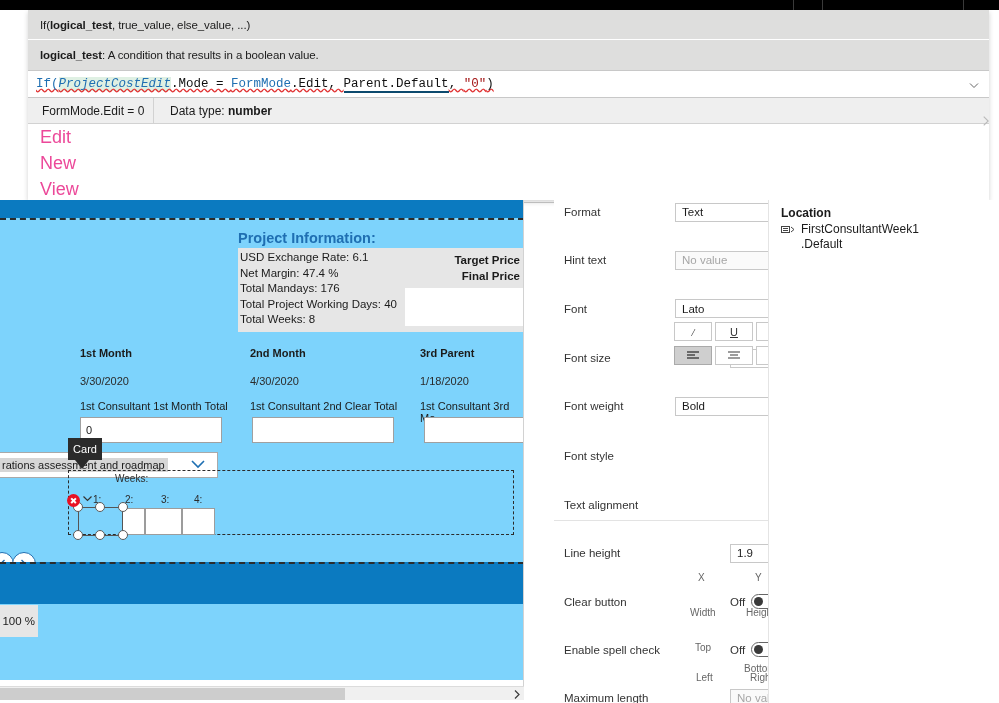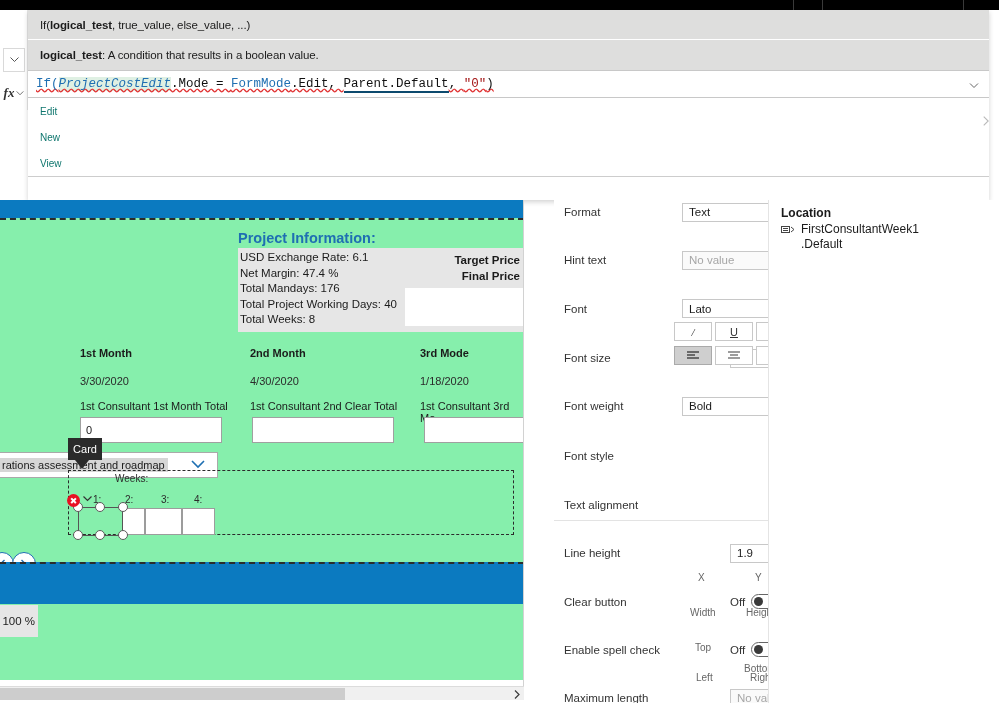--- a/index.html
+++ b/index.html
@@ -79,32 +79,32 @@
     display: flex; align-items: center; font-size: 12px; color: #1b1b1b;
   }
   .fx-result .r1 { width: 125px; padding-left: 14px; }
   .fx-result .rsep { width: 1px; height: 26px; background: #d2d2d2; }
   .fx-result .r2 { padding-left: 16px; }
   .fx-result .r2 b { font-weight: 700; }
 
   .fx-list { background: #ffffff; border-bottom: 1px solid #cdcdcd; }
   .fx-item {
     height: 26px; display: flex; align-items: center; padding-left: 12px;
-    font-size: 10px; color: #0f766e;
+    font-size: 18px; color: #ec4899;
   }
 
   
   .fx-right-edge {
     position: absolute; left: 989px; top: 10px; width: 10px; height: 190px; background:#fff;
   }
 
   
   .canvas {
     position: absolute; left: 0; top: 200px; width: 524px; height: 480px;
-    background: #86efac; overflow: hidden;
+    background: #7dd3fc; overflow: hidden;
   }
   .blue-band { position: absolute; background: #0b7ac0; }
   .band-top { left: 0; top: 0; width: 524px; height: 18px; }
   .band-bot { left: 0; top: 362px; width: 524px; height: 42px; border-top: 2px dashed #2b2b2b; }
   .band-dash-top { position:absolute; left:0; top:18px; width:524px; height:0; border-top:2px dashed #2b2b2b; }
 
   .proj-box {
     position: absolute; left: 238px; top: 48px; width: 286px;
     background: #e6e6e6;
   }
@@ -202,21 +202,21 @@
   .canvas-vrule { position:absolute; left: 523px; top: 200px; width:1px; height:486px; background:#d2d2d2; }
 
   
   .props {
     position: absolute; left: 525px; top: 200px; width: 243px; height: 503px;
     background: #ffffff; font-size: 11.5px; color: #2b2b2b; margin-left: 29px;
   }
   .prow { position: relative; height: 24.3px; display: flex; align-items: center; }
   .plabel { position: absolute; left: 10px; color: #333; }
   .pfield {
-    position: absolute; left: 128px; width: 110px; height: 19px;
+    position: absolute; left: 121px; width: 110px; height: 19px;
     border: 1px solid #c8c8c8; background: #fff;
     display: flex; align-items: center; padding-left: 6px; font-size: 11.5px; color: #1b1b1b;
   }
   .pfield.ph { color: #a6a6a6; background: #fafafa; }
   .pfield .chev { position: absolute; right: 5px; color: #444; font-size: 9px; }
   .pfield.num { left: 176px; width: 55px; }
   .toggle-wrap { position: absolute; left: 176px; display: flex; align-items: center; gap: 6px; }
   .toggle {
     width: 33px; height: 15px; border-radius: 8px; background: #fff;
     border: 1px solid #666; position: relative;
@@ -256,34 +256,20 @@
 <body>
 
 <div id="root">
 
   <div class="topbar">
     <div class="topbar-sep" style="left:793px"></div>
     <div class="topbar-sep" style="left:822px"></div>
     <div class="topbar-sep" style="left:963px"></div>
   </div>
 
-  <div class="left-rail">
-    <div class="rail-chev">
-      <svg width="9" height="6" viewBox="0 0 9 6">
-          <path d="M0.5 0.5 L4.5 4.5 L8.5 0.5" fill="none" stroke="#555" stroke-width="1"></path>
-        </svg>
-    </div>
-    <div class="rail-fx">
-      <span style="font-weight:700">fx</span>
-      <svg width="8" height="5" viewBox="0 0 9 6">
-          <path d="M0.5 0.5 L4.5 4.5 L8.5 0.5" fill="none" stroke="#555" stroke-width="1"></path>
-        </svg>
-    </div>
-    <div class="rail-bottom-white"></div>
-  </div>
 
   <div class="fx-stack">
 
     <div class="fx-sig">
       <span>If(</span>
         <b>logical_test</b>
         <span>, true_value, else_value, ...)</span>
     </div>
 
     <div class="fx-desc">
@@ -293,20 +279,27 @@
 
     <div class="fx-bar">
       <div class="fx-code" id="formula-code"><span class="tok-fn sq-red">If(</span><span class="tok-id sq-red">ProjectCostEdit</span><span class="tok-plain sq-red">.Mode = </span><span class="tok-enum sq-red">FormMode</span><span class="tok-plain sq-red">.Edit, </span><span class="tok-plain solid-red">Parent.Default</span><span class="tok-plain sq-red">, </span><span class="tok-str sq-red">"0"</span><span class="tok-plain sq-red">)</span></div>
       <span class="fx-bar-chev">
         <svg width="10" height="6" viewBox="0 0 9 6">
             <path d="M0.5 0.5 L4.5 4.5 L8.5 0.5" fill="none" stroke="#666" stroke-width="1"></path>
           </svg>
       </span>
     </div>
 
+    <div class="fx-result">
+      <div class="r1">FormMode.Edit  =  0</div>
+      <div class="rsep"></div>
+      <div class="r2">
+        <span>Data type: </span><b>number</b>
+      </div>
+    </div>
 
     <div class="fx-list">
       <div class="fx-item">Edit</div>
       <div class="fx-item">New</div>
       <div class="fx-item">View</div>
     </div>
   </div>
   <div class="fx-right-edge"></div>
   <div class="popup-shadow"></div>
   <div class="mini-chev">
@@ -357,21 +350,21 @@
 
     <div class="month-col" style="left:80px; top:147px">
       <div class="month-name">1st Month</div>
       <div class="month-date">3/30/2020</div>
     </div>
     <div class="month-col" style="left:250px; top:147px">
       <div class="month-name">2nd Month</div>
       <div class="month-date">4/30/2020</div>
     </div>
     <div class="month-col" style="left:420px; top:147px">
-      <div class="month-name">3rd Mode</div>
+      <div class="month-name">3rd Parent</div>
       <div class="month-date">1/18/2020</div>
     </div>
 
     <div class="cons-label" style="left:80px; top:200px">1st Consultant 1st Month Total</div>
     <div class="cons-label" style="left:250px; top:200px">1st Consultant 2nd Clear Total</div>
     <div class="cons-label" style="left:420px; top:200px">1st Consultant 3rd Mo</div>
 
     <div class="cons-input" style="left:80px; top:217px; width:142px">0</div>
     <div class="cons-input" style="left:252px; top:217px; width:142px"></div>
     <div class="cons-input" style="left:424px; top:217px; width:100px"></div>

